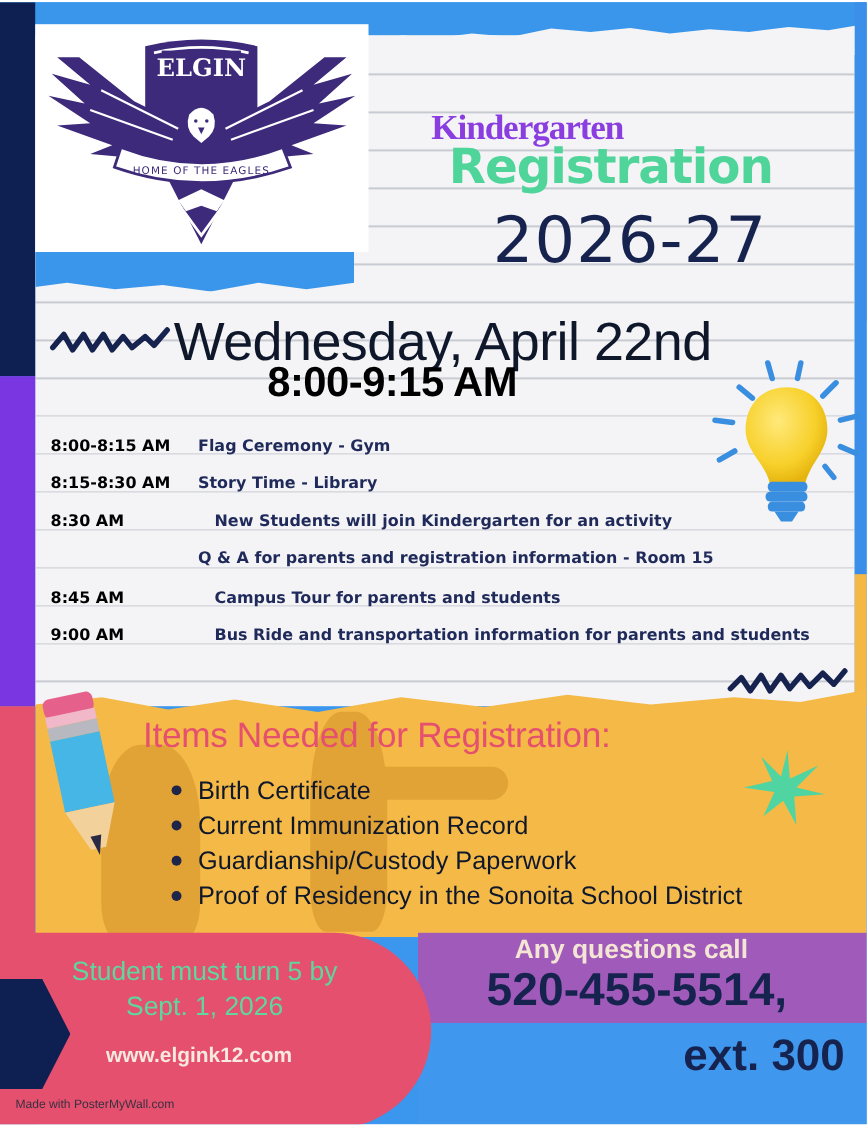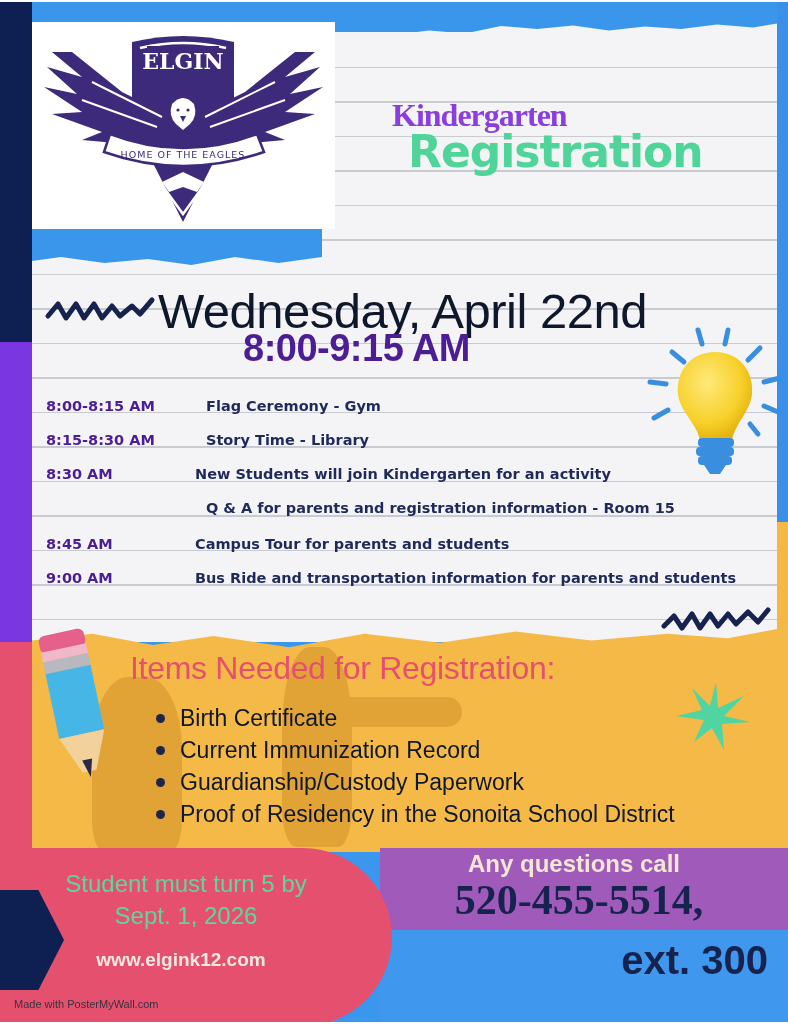--- a/index.html
+++ b/index.html
@@ -40,30 +40,30 @@
   .logo-svg { position: absolute; left: 0; top: 0; width: 303px; height: 207px; }
 
   
   .title-k { position: absolute; left: 392px; top: 72px; font-family: Liberation Serif, serif; font-weight: bold; font-size: 32px; color: #8a3ee0; letter-spacing: -1px; margin-top: 23px; }
   .title-r { position: absolute; left: 408px; top: 124px; font-family: "DejaVu Sans", sans-serif; font-weight: bold; font-size: 44px; color: #4fd49a; letter-spacing: -1px; text-align: center; }
   .title-y { position: absolute; left: 448px; top: 182px; font-family: "DejaVu Sans", sans-serif; font-size: 58px; color: #17234f; letter-spacing: 1px; }
 
   
   .squiggle-left { position: absolute; left: 44px; top: 292px; width: 112px; height: 30px; }
   .date-line { position: absolute; left: 158px; top: 281px; font-family: "Liberation Sans", sans-serif; font-weight: normal; font-size: 49px; color: #0f172a; letter-spacing: -0.5px; }
-  .time-line { position: absolute; left: 243px; top: 325px; font-family: "Liberation Sans", sans-serif; font-weight: bold; font-size: 38px; color: #4c1d95; letter-spacing: -0.5px; }
+  .time-line { position: absolute; left: 243px; top: 325px; font-family: "Liberation Sans", sans-serif; font-weight: bold; font-size: 38px; color: #000000; letter-spacing: -0.5px; }
 
   
   .bulb { position: absolute; left: 640px; top: 310px; width: 145px; height: 170px; }
 
   
   .schedule { position: absolute; left: 46px; top: 392px; width: 730px; }
   .sched-row { position: absolute; left: 0; height: 26px; display: block; }
-  .sched-time { position: absolute; left: 0; font-family: "DejaVu Sans", sans-serif; font-weight: bold; font-size: 14.5px; color: #4c1d95; white-space: nowrap; }
-  .sched-desc { position: absolute; left: 160px; font-family: "DejaVu Sans", sans-serif; font-weight: bold; font-size: 14.5px; color: #1f2a5a; white-space: nowrap; }
+  .sched-time { position: absolute; left: 0; font-family: "DejaVu Sans", sans-serif; font-weight: bold; font-size: 14.5px; color: #000000; white-space: nowrap; }
+  .sched-desc { position: absolute; left: 134px; font-family: "DejaVu Sans", sans-serif; font-weight: bold; font-size: 14.5px; color: #1f2a5a; white-space: nowrap; }
 
   
   .yellow {
     position: absolute; left: 32px; top: 625px; width: 756px; height: 225px; background: #f4b947;
     clip-path: polygon(0 6%, 8% 3%, 16% 8%, 24% 4%, 34% 9%, 44% 3%, 54% 7%, 64% 2%, 74% 6%, 84% 3%, 92% 5%, 100% 0, 100% 100%, 0 100%);
   }
   .silhouette { position: absolute; background: #e2a336; border-radius: 40% 40% 20% 20%; }
   .squiggle-right { position: absolute; left: 660px; top: 604px; width: 112px; height: 28px; }
   .items-title { position: absolute; left: 130px; top: 648px; font-family: "Liberation Sans", sans-serif; font-weight: normal; font-size: 32px; color: #e5506e; letter-spacing: -0.3px; }
   .items-list { position: absolute; left: 156px; top: 700px; list-style: none; }
@@ -74,21 +74,21 @@
 
   
   .purple-band { position: absolute; left: 380px; top: 846px; width: 408px; height: 82px; background: #a05ab9; }
   .blue-band { position: absolute; left: 380px; top: 928px; width: 408px; height: 92px; background: #3f98ee; }
   .pink-pill { position: absolute; left: 0; top: 846px; width: 392px; height: 178px; background: #e5506e; border-radius: 0 95px 95px 0; }
   .navy-arrow { position: absolute; left: 0; top: 888px; width: 64px; height: 100px; background: #0e1f52; clip-path: polygon(0 0, 60% 0, 100% 50%, 60% 100%, 0 100%); }
   .turn5 { position: absolute; left: 0; top: 866px; width: 372px; text-align: center; font-family: "Liberation Sans", sans-serif; font-size: 24px; color: #5fd6a0; line-height: 32px; }
   .website { position: absolute; left: 0; top: 900px; width: 362px; text-align: center; font-family: "Liberation Sans", sans-serif; font-weight: bold; font-size: 19px; color: #f7e8e0; margin-top: 47px; }
   .credit { position: absolute; left: 14px; top: 996px; font-family: "Liberation Sans", sans-serif; font-size: 11px; color: #3a3040; }
   .call-label { position: absolute; left: 380px; top: 848px; width: 408px; text-align: center; font-family: "Liberation Sans", sans-serif; font-weight: bold; font-size: 24px; color: #f4e6d4; padding-right: 20px; }
-  .phone { position: absolute; left: 380px; top: 874px; width: 408px; text-align: center; font-family: Liberation Serif, serif; font-weight: bold; font-size: 42px; color: #17234f; padding-right: 10px; }
+  .phone { position: absolute; left: 380px; top: 874px; width: 408px; text-align: center; font-family: Liberation Sans, sans-serif; font-weight: bold; font-size: 42px; color: #17234f; padding-right: 10px; }
   .ext { position: absolute; left: 380px; top: 936px; width: 408px; text-align: right; font-family: "Liberation Sans", sans-serif; font-weight: bold; font-size: 40px; color: #17234f; padding-right: 20px; }
 </style>
 </head>
 <body>
 
 <div class="poster">
   <div class="top-blue"></div>
   <div class="paper"></div>
   <div class="paper-top-edge"></div>
   <div class="right-blue-edge"></div>
@@ -130,20 +130,21 @@
 
       <path d="M78 112 Q151 140 225 112 L232 130 Q151 158 72 130 Z" fill="#ffffff" stroke="#3d2a7a" stroke-width="2.5"></path>
       <text x="151" y="136" text-anchor="middle" font-family="DejaVu Sans, sans-serif" font-size="9.5" fill="#3d2a7a" letter-spacing="1">HOME OF THE EAGLES</text>
 
       <path d="M130 160 L151 150 L172 160 L165 170 L151 165 L137 170 Z" fill="#ffffff"></path>
     </svg>
   </div>
 
   <div class="title-k">Kindergarten</div>
   <div class="title-r">Registration</div>
+  <div class="title-y">2026-27</div>
 
   <svg class="squiggle-left" viewBox="0 0 112 30">
     <path d="M4 22 L14 10 L22 24 L32 10 L40 24 L50 10 L58 24 L68 12 L76 22 L88 12 L96 20 L108 6" fill="none" stroke="#17234f" stroke-width="5" stroke-linecap="round" stroke-linejoin="round"></path>
   </svg>
   <div class="date-line">Wednesday, April 22nd</div>
   <div class="time-line">8:00-9:15 AM</div>
 
   <svg class="bulb" viewBox="0 0 145 170">
     <g stroke="#3a8ee0" stroke-width="5" stroke-linecap="round">
       <line x1="58" y1="18" x2="62" y2="32"></line>

